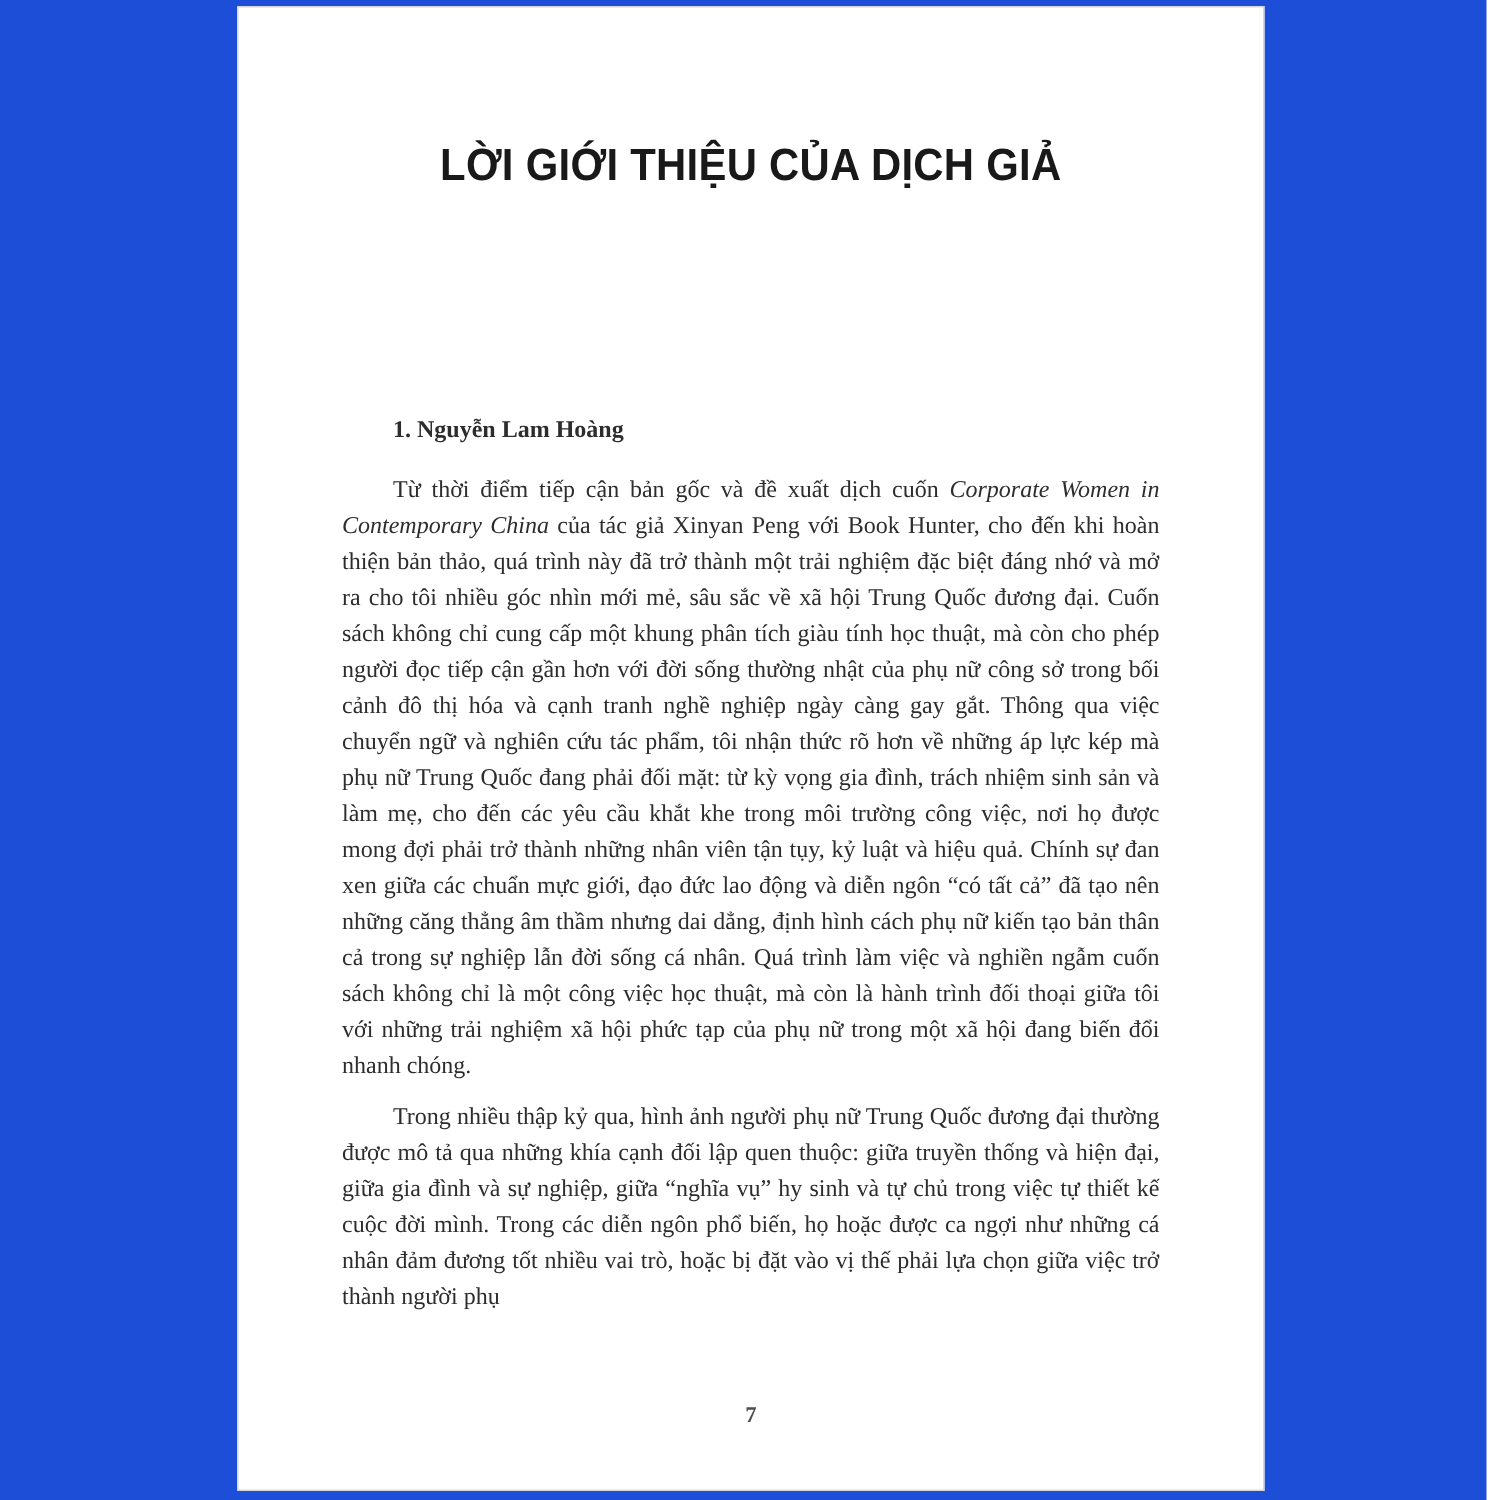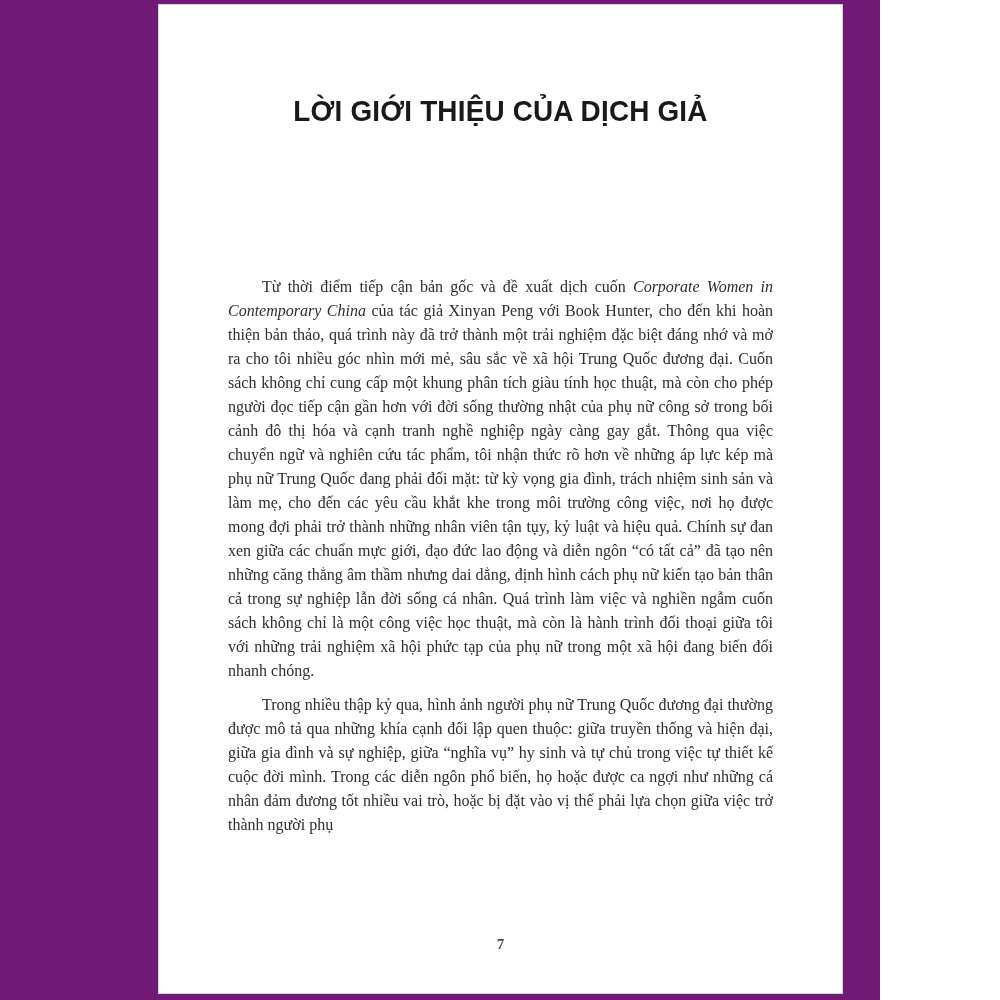--- a/index.html
+++ b/index.html
@@ -5,23 +5,23 @@
   * { box-sizing: border-box; }
   html, body { margin: 0; padding: 0; }
   body {
     width: 1000px;
     height: 1000px;
     background: #ffffff;
     font-family: "Liberation Serif", serif;
   }
   .stage {
     position: relative;
-    width: 880px;
+    width: 991px;
     height: 1000px;
-    background: #701a75;
+    background: #1d4ed8;
     overflow: hidden;
   }
   .book-page {
     position: absolute;
     left: 158px;
     top: 4px;
     width: 685px;
     height: 990px;
     background: #ffffff;
     border: 1px solid #d6d6d6;
@@ -74,20 +74,21 @@
 </head>
 <body>
 
 <div class="stage">
   <div class="book-page">
 
     <h1 class="page-title">LỜI GIỚI THIỆU CỦA DỊCH GIẢ</h1>
 
     <div class="content">
 
+      <p class="author-heading">1. Nguyễn Lam Hoàng</p>
 
       <p class="body-para"><span>Từ thời điểm tiếp cận bản gốc và đề xuất dịch cuốn </span><em>Corporate Women in Contemporary China</em><span> của tác giả Xinyan Peng với Book Hunter, cho đến khi hoàn thiện bản thảo, quá trình này đã trở thành một trải nghiệm đặc biệt đáng nhớ và mở ra cho tôi nhiều góc nhìn mới mẻ, sâu sắc về xã hội Trung Quốc đương đại. Cuốn sách không chỉ cung cấp một khung phân tích giàu tính học thuật, mà còn cho phép người đọc tiếp cận gần hơn với đời sống thường nhật của phụ nữ công sở trong bối cảnh đô thị hóa và cạnh tranh nghề nghiệp ngày càng gay gắt. Thông qua việc chuyển ngữ và nghiên cứu tác phẩm, tôi nhận thức rõ hơn về những áp lực kép mà phụ nữ Trung Quốc đang phải đối mặt: từ kỳ vọng gia đình, trách nhiệm sinh sản và làm mẹ, cho đến các yêu cầu khắt khe trong môi trường công việc, nơi họ được mong đợi phải trở thành những nhân viên tận tụy, kỷ luật và hiệu quả. Chính sự đan xen giữa các chuẩn mực giới, đạo đức lao động và diễn ngôn “có tất cả” đã tạo nên những căng thẳng âm thầm nhưng dai dẳng, định hình cách phụ nữ kiến tạo bản thân cả trong sự nghiệp lẫn đời sống cá nhân. Quá trình làm việc và nghiền ngẫm cuốn sách không chỉ là một công việc học thuật, mà còn là hành trình đối thoại giữa tôi với những trải nghiệm xã hội phức tạp của phụ nữ trong một xã hội đang biến đổi nhanh chóng.</span></p>
 
       <p class="body-para"><span>Trong nhiều thập kỷ qua, hình ảnh người phụ nữ Trung Quốc đương đại thường được mô tả qua những khía cạnh đối lập quen thuộc: giữa truyền thống và hiện đại, giữa gia đình và sự nghiệp, giữa “nghĩa vụ” hy sinh và tự chủ trong việc tự thiết kế cuộc đời mình. Trong các diễn ngôn phổ biến, họ hoặc được ca ngợi như những cá nhân đảm đương tốt nhiều vai trò, hoặc bị đặt vào vị thế phải lựa chọn giữa việc trở thành người phụ</span></p>
 
     </div>
 
     <div class="page-number">7</div>
 
   </div>

